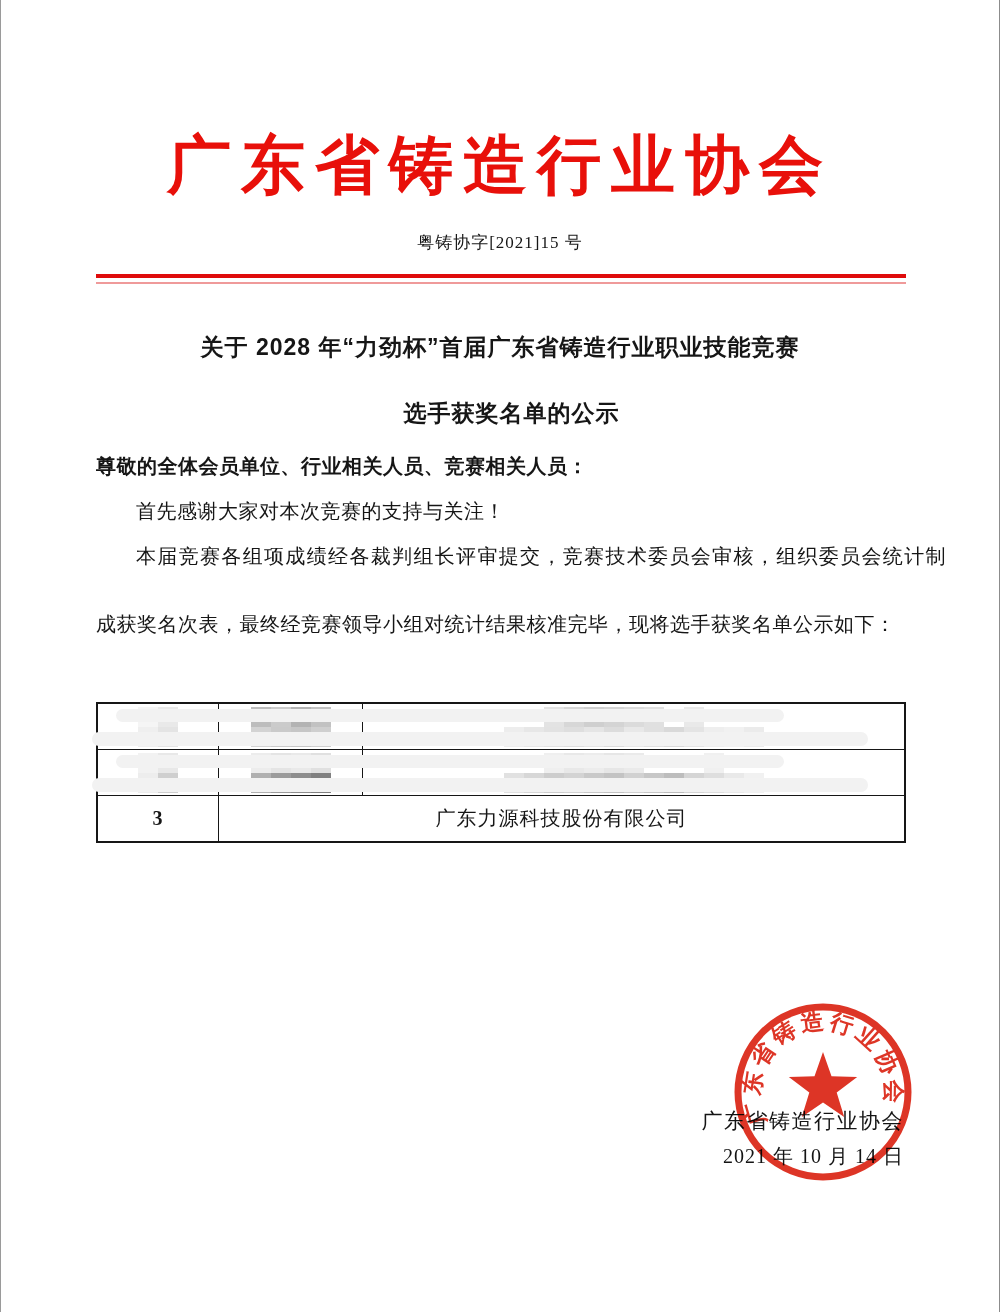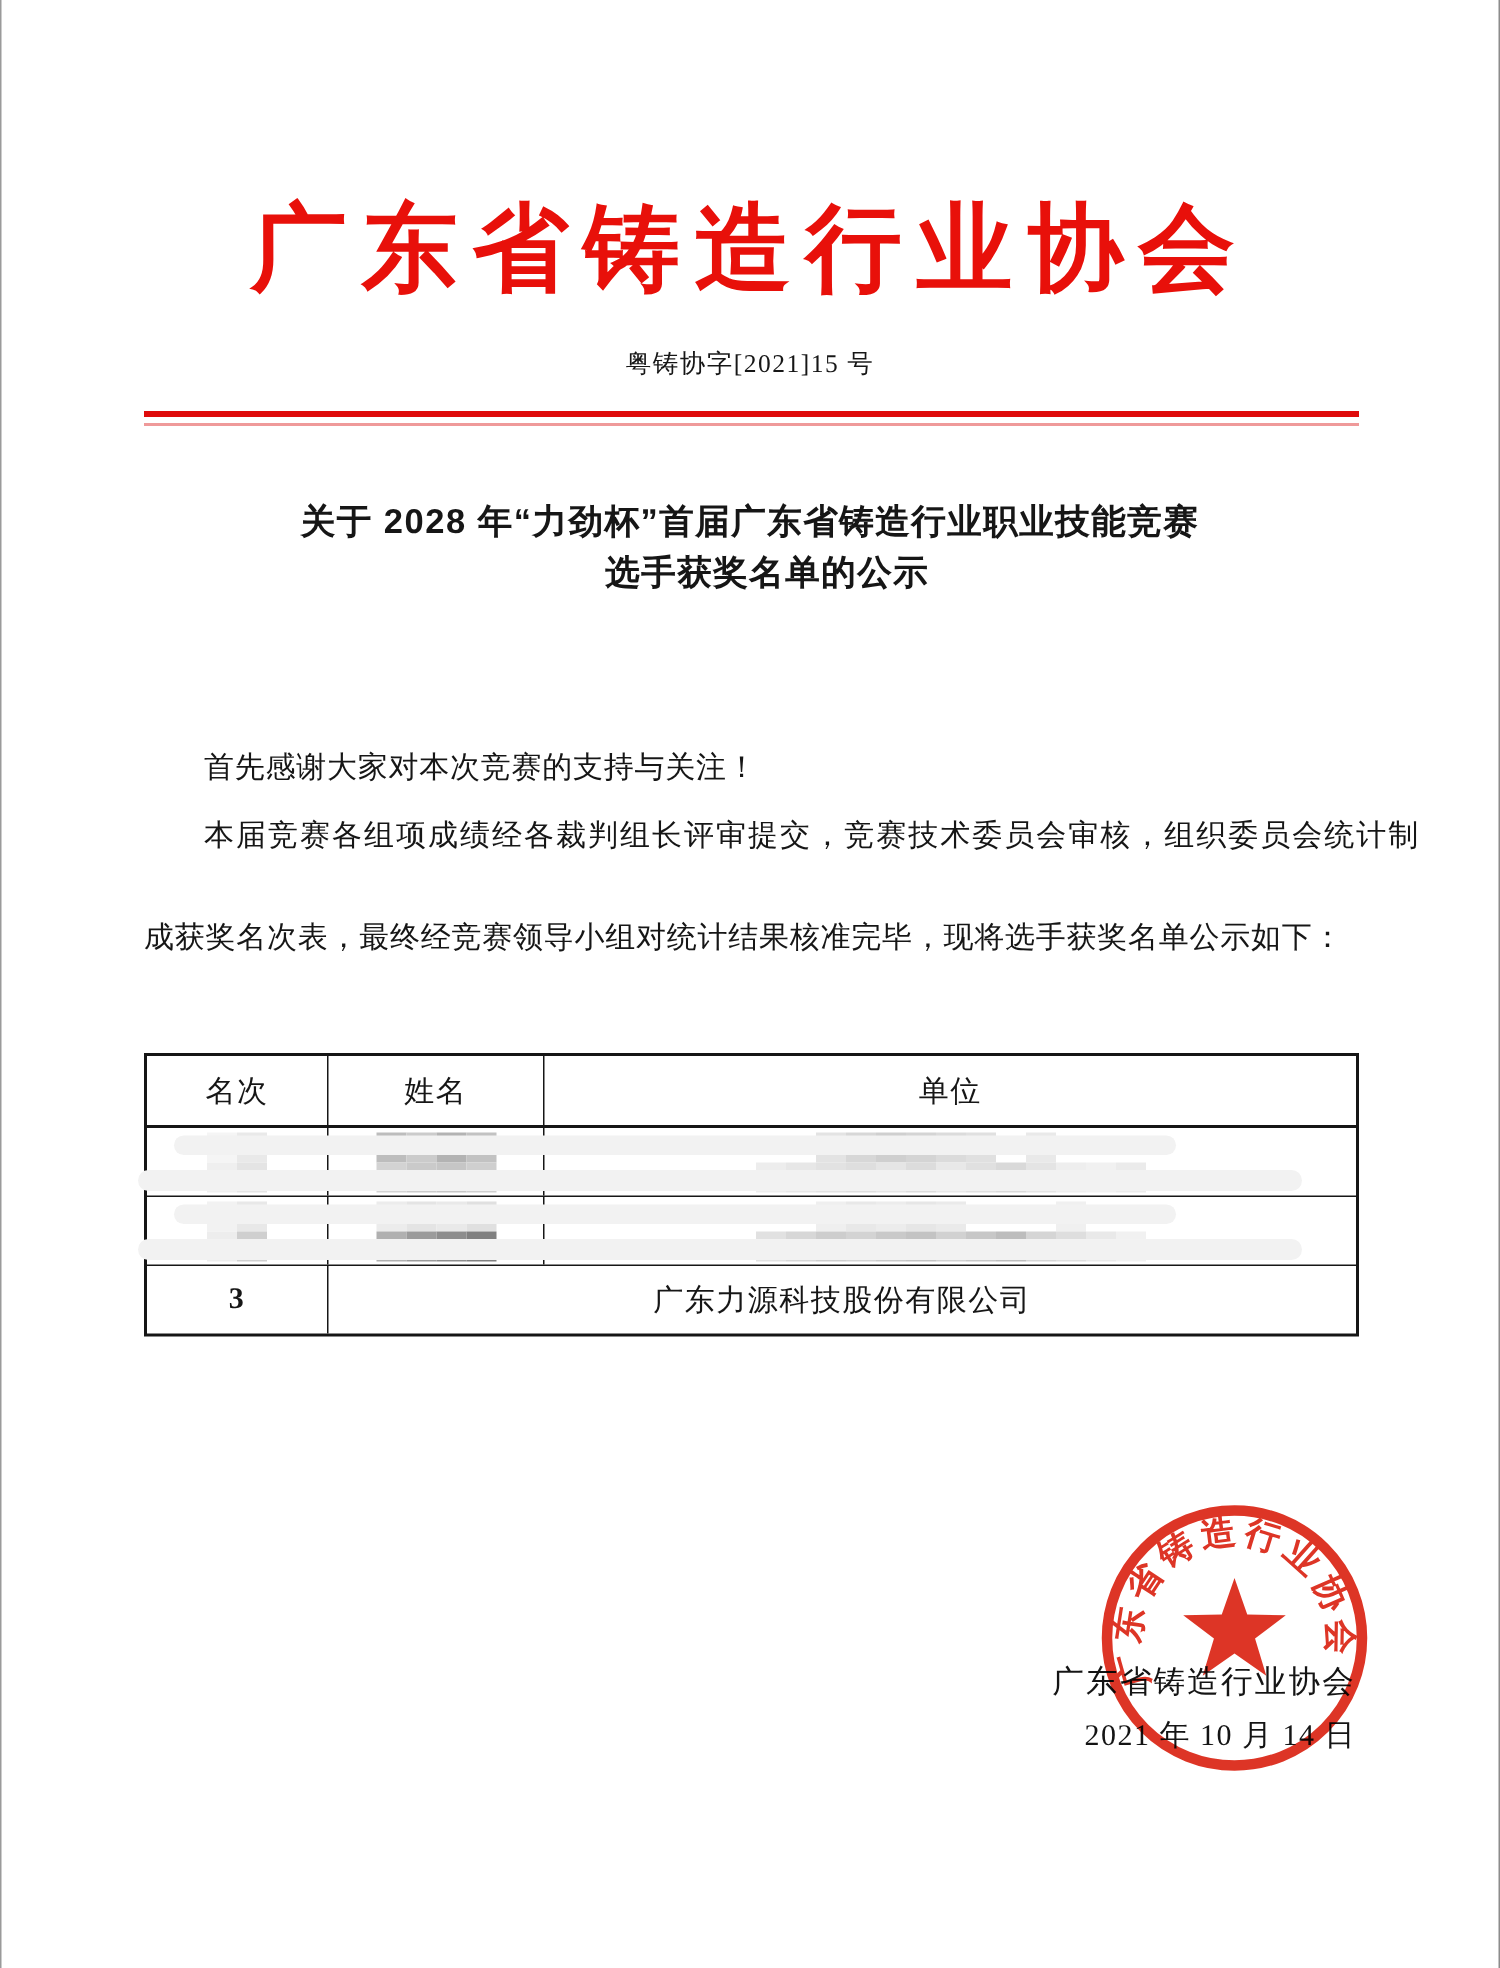--- a/index.html
+++ b/index.html
@@ -43,21 +43,21 @@
   .doc-title{
     left:0;right:0;
     text-align:center;
     font-size:23px;
     font-weight:bold;
     letter-spacing:1px;
     font-family:"Liberation Sans","DejaVu Sans",sans-serif;
     white-space:nowrap;
   }
   .doc-title.l1{top:332px;}
-  .doc-title.l2{top:366px;padding-left:23px;}
+  .doc-title.l2{top:398px;padding-left:23px;}
 
   .salutation{
     left:95px;top:453px;
     font-size:20px;
     font-weight:bold;
     font-family:"Liberation Sans","DejaVu Sans",sans-serif;
     letter-spacing:0.5px;
     white-space:nowrap;
   }
   .body-line{
@@ -153,32 +153,28 @@
   <div class="abs org-title">广东省铸造行业协会</div>
 
   <div class="abs doc-number">粤铸协字[2021]15 号</div>
 
   <div class="abs rule-thick"></div>
   <div class="abs rule-thin"></div>
 
   <div class="abs doc-title l1">关于 2028 年“力劲杯”首届广东省铸造行业职业技能竞赛</div>
   <div class="abs doc-title l2">选手获奖名单的公示</div>
 
+  <div class="abs salutation">尊敬的全体会员单位、行业相关人员、竞赛相关人员：</div>
 
   <div class="abs body-line indent justify p2a">本届竞赛各组项成绩经各裁判组长评审提交，竞赛技术委员会审核，组织委员会统计制</div>
   <div class="abs body-line indent p1">首先感谢大家对本次竞赛的支持与关注！</div>
   <div class="abs body-line p2b">成获奖名次表，最终经竞赛领导小组对统计结果核准完毕，现将选手获奖名单公示如下：</div>
 
 
   <div class="abs doc-table">
-    <div class="t-row hdr">
-      <div class="t-cell c-rank">名次</div>
-      <div class="t-cell c-name">姓名</div>
-      <div class="t-cell c-unit">单位</div>
-    </div>
     <div id="table-body">
         <div class="t-row r">
           <div class="streak s1"></div>
           <div class="streak s2"></div>
           <div class="t-cell c-rank">
             <div class="mosaic" style="width: 40px;">
               <span style="background: rgb(245, 245, 245);"></span>
               <span style="background: rgb(233, 233, 233);"></span>
               <span style="background: rgb(239, 239, 239);"></span>
               <span style="background: rgb(228, 228, 228);"></span>

